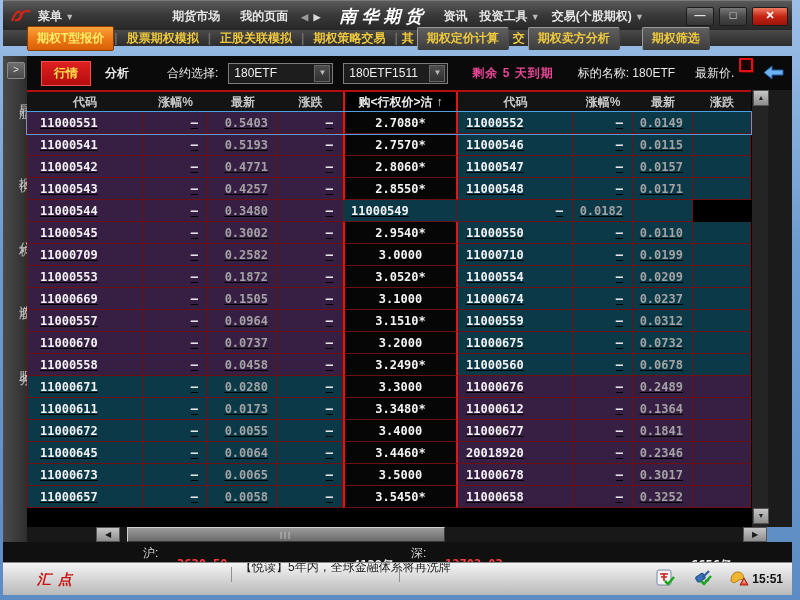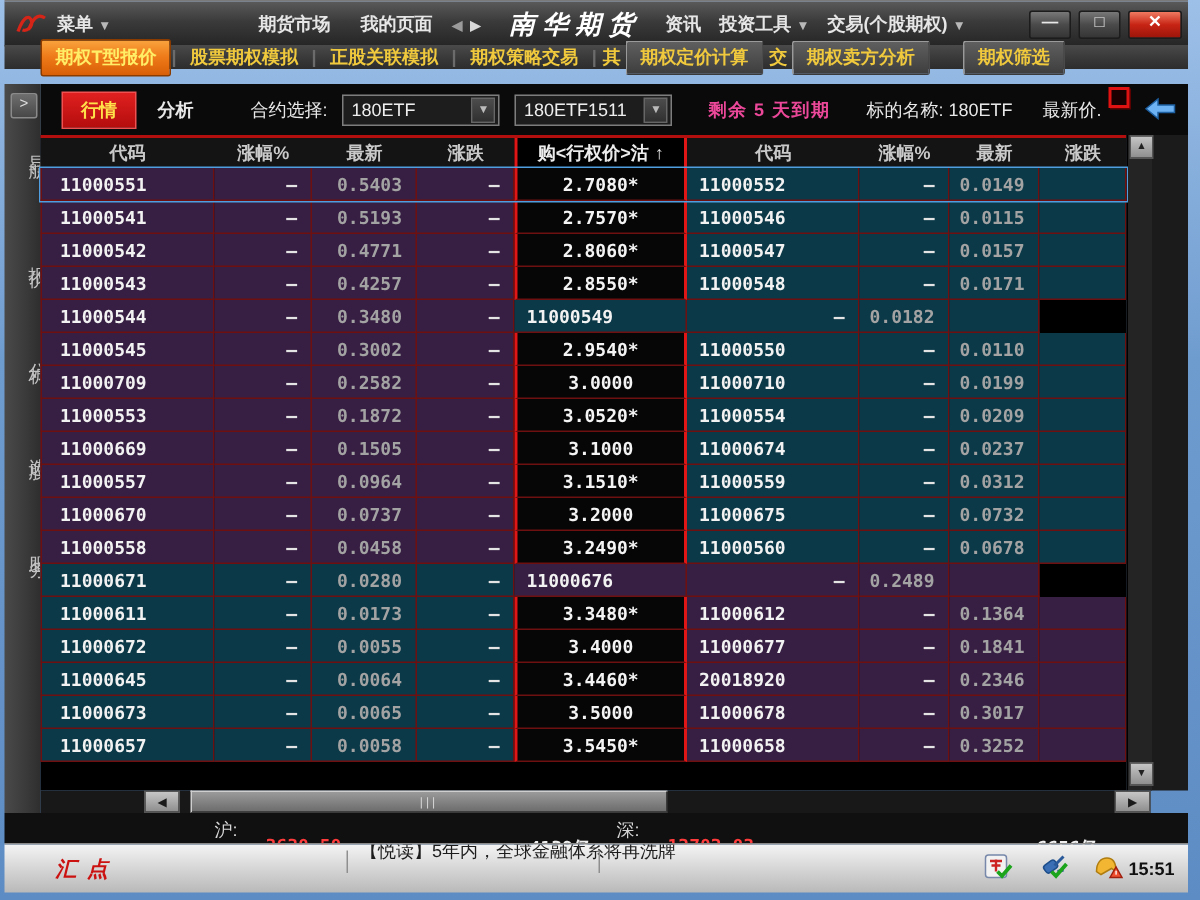--- a/index.html
+++ b/index.html
@@ -51,21 +51,21 @@
   .redsq{position:absolute;right:39px;top:2px;width:10px;height:10px;border:2px solid #e11212;
          box-shadow:1px 1px 0 #5a0000;background:#1a0000;}
   .bluearrow{position:absolute;right:8px;top:9px;}
   
   .grid-bg{left:27px;top:90px;width:724px;height:437px;background:#000;}
   .rgap{left:767px;top:90px;width:25px;height:437px;background:#1b1b1b;}
   .gridcols{display:grid;grid-template-columns:116px 65px 70px 65px 115px 115px 60px 60px 58px;}
   .ghead{left:27px;top:90px;width:724px;height:20px;border-top:2px solid #b40f0f;background:#141414;}
   .hcell{display:flex;align-items:center;justify-content:center;color:#c9c9c9;font-weight:bold;}
   .hcell.strikeh{background:#000;border-left:2px solid #e01515;border-right:2px solid #e01515;color:#ececec;gap:4px;}
-  .rows{left:27px;top:112px;width:724px;}
+  .rows{left:27px;top:112px;width:724px;text-decoration:underline;}
   .grid-row{height:22px;}
   .grid-row.selected{box-shadow:0 0 0 1px #4f9fe0;position:relative;z-index:2;}
   .cell{border-right:1px solid #6e1010;border-bottom:1px solid #6e1010;
         font-family:"DejaVu Sans Mono",monospace;font-weight:bold;font-size:12px;
         display:flex;align-items:center;justify-content:flex-end;padding-right:9px;color:#e4e4e4;overflow:hidden;}
   .grid-row .cell:first-child{border-left:1px solid #6e1010;}
   .code{justify-content:flex-start;padding-left:12px;padding-right:0;color:#f2f2f2;}
   .pcode{padding-left:8px;}
   .last{color:#a3a3a3;}
   .strike{justify-content:center;padding:0;background:#060606;border-left:2px solid #e01515;
@@ -328,20 +328,21 @@
       <div class="cell code pcode z-otm">11000560</div>
       <div class="cell num z-otm">—</div>
       <div class="cell last z-otm">0.0678</div>
       <div class="cell num z-otm"></div>
     </div>
     <div class="grid-row gridcols">
       <div class="cell code z-otm">11000671</div>
       <div class="cell num z-otm">—</div>
       <div class="cell last z-otm">0.0280</div>
       <div class="cell num z-otm">—</div>
+      <div class="cell strike">3.3000</div>
       <div class="cell code pcode z-itm">11000676</div>
       <div class="cell num z-itm">—</div>
       <div class="cell last z-itm">0.2489</div>
       <div class="cell num z-itm"></div>
     </div>
     <div class="grid-row gridcols">
       <div class="cell code z-otm">11000611</div>
       <div class="cell num z-otm">—</div>
       <div class="cell last z-otm">0.0173</div>
       <div class="cell num z-otm">—</div>

